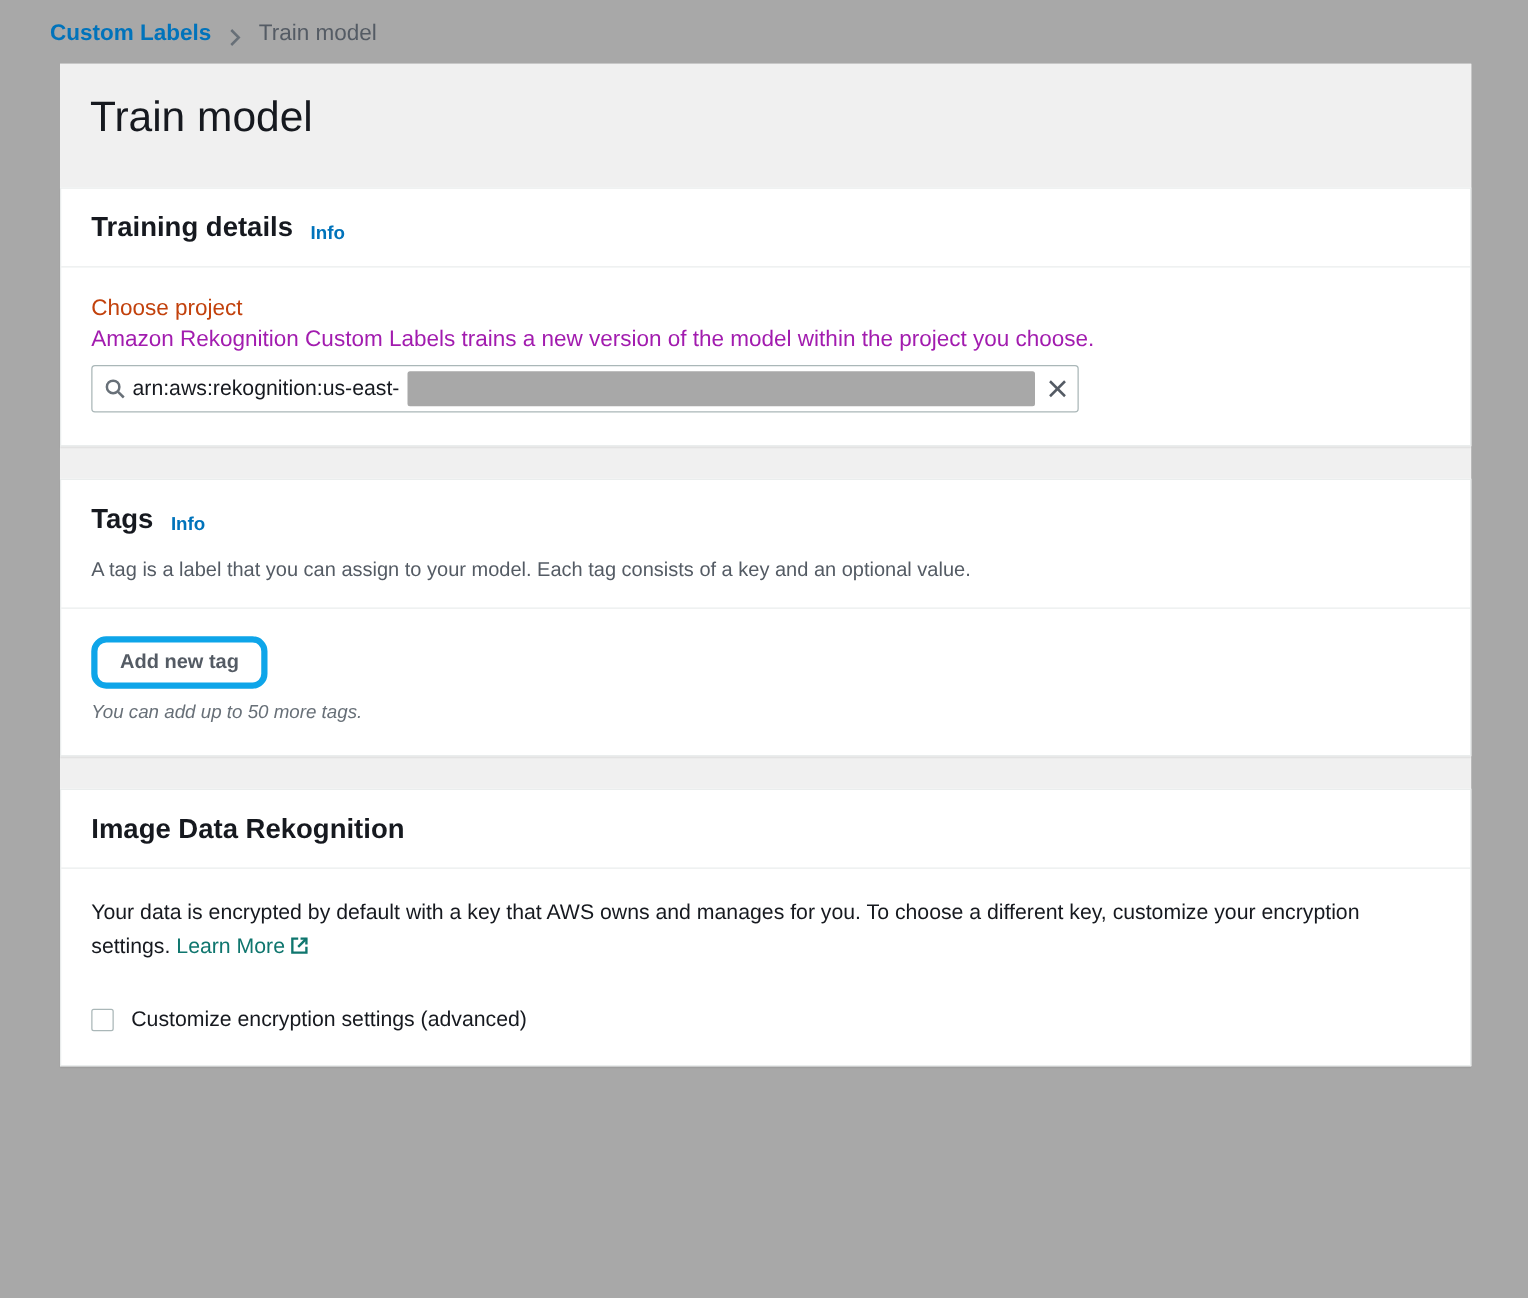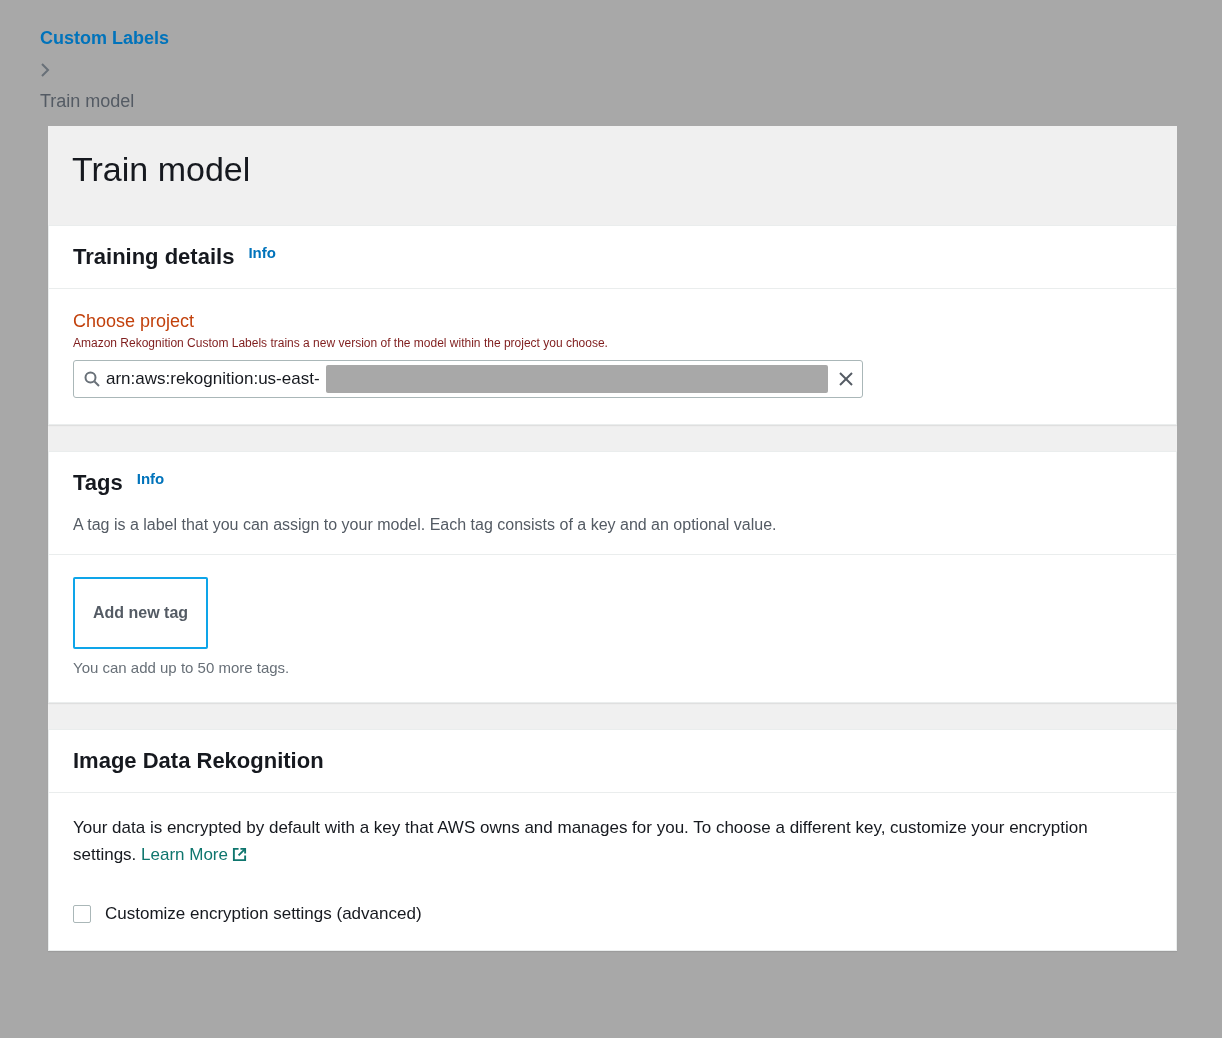--- a/index.html
+++ b/index.html
@@ -8,25 +8,24 @@
       background: #a8a8a8;
       width: 1222px;
       height: 1038px;
       overflow: hidden;
       color: #16191f;
     }
 
     
     .breadcrumb {
       display: flex;
-      align-items: flex-start;
+      align-items: flex-end;
       gap: 14px;
-      padding: 28px 40px 14px;
-      font-size: 18px;
-      flex-direction: column;
+      padding: 16px 40px 14px;
+      font-size: 18px;
     }
     .breadcrumb a {
       color: #0073bb;
       text-decoration: none;
       font-weight: 600;
     }
     .breadcrumb .chevron { color: #687078; font-size: 18px; }
     .breadcrumb .current { color: #545b64; }
 
     
@@ -48,21 +47,21 @@
     .panel {
       background: #fff;
       border: 1px solid #eaeded;
       margin-bottom: 26px;
       box-shadow: 0 1px 1px rgba(0,0,0,.07);
     }
     .panel-header {
       padding: 18px 24px;
       border-bottom: 1px solid #eaeded;
       display: flex;
-      align-items: flex-start;
+      align-items: flex-end;
       gap: 12px;
       flex-wrap: wrap;
     }
     .panel-header h2 {
       font-size: 22px;
       font-weight: 700;
       color: #16191f;
       margin-right: 2px;
     }
     .info-link {
@@ -83,22 +82,22 @@
     }
 
     
     .field-label {
       font-size: 18px;
       color: #c2410c;
       margin-bottom: 4px;
       display: block;
     }
     .field-desc {
-      color: #7f1d1d;
-      font-size: 12px;
+      color: #a21caf;
+      font-size: 18px;
       margin-bottom: 10px;
       display: block;
     }
     .select-wrap {
       display: flex;
       align-items: center;
       background: #fff;
       border: 1px solid #aab7b8;
       border-radius: 3px;
       height: 38px;
@@ -125,30 +124,30 @@
       color: #545b64;
       cursor: pointer;
       display: flex;
       align-items: center;
     }
 
     
     .no-tags { color: #687078; font-size: 17px; margin-bottom: 18px; }
     .btn-outline {
       display: inline-block;
-      border: 2px solid #0ea5e9;
+      border: 5px solid #0ea5e9;
       background: #fff;
       color: #545b64;
       font-weight: 700;
       font-size: 16px;
-      padding: 25px 18px;
-      border-radius: 2px;
-      cursor: pointer;
-    }
-    .tag-hint { color: #687078; font-size: 15px; margin-top: 10px; }
+      padding: 7px 18px;
+      border-radius: 12px;
+      cursor: pointer;
+    }
+    .tag-hint { color: #687078; font-size: 15px; margin-top: 10px; font-style: italic; }
 
     
     .enc-text { font-size: 17px; color: #16191f; line-height: 1.55; margin-bottom: 36px; }
     .learn-more {
       color: #0f766e;
       text-decoration: none;
       font-weight: 500;
       display: inline-flex;
       align-items: center;
       gap: 4px;

